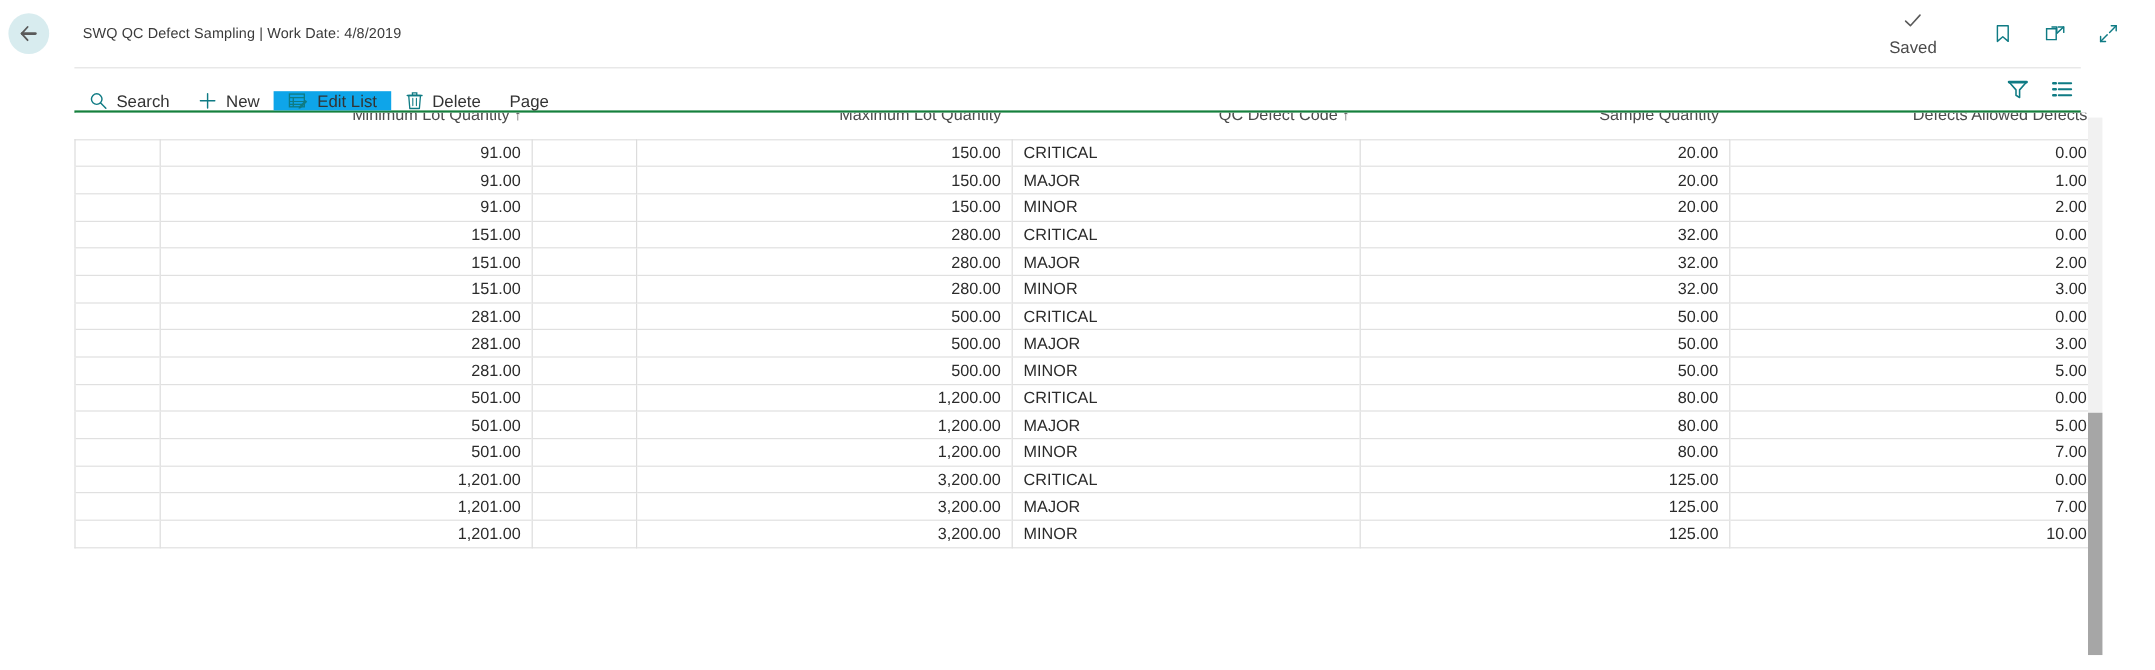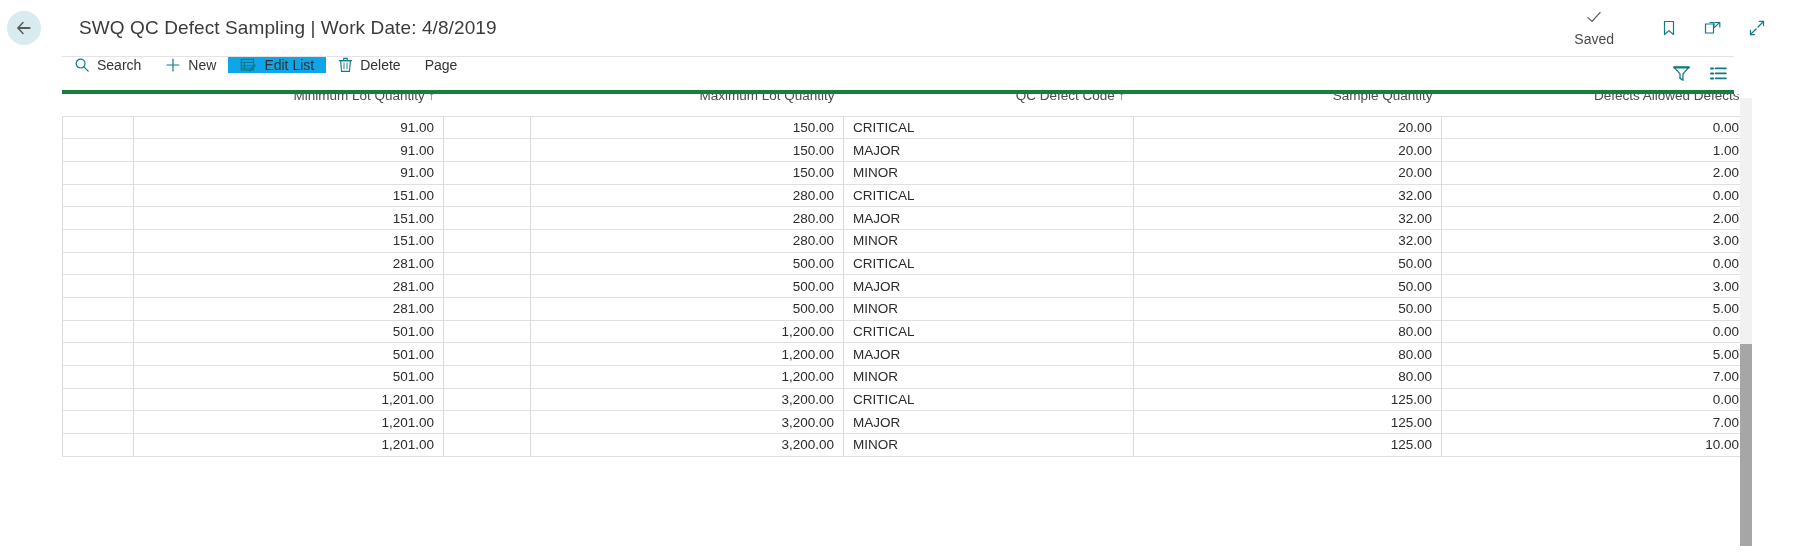--- a/index.html
+++ b/index.html
@@ -23,22 +23,22 @@
     width: 34px; height: 34px;
     margin-left: 7px;
     border-radius: 50%;
     background: #d8ecef;
     display: flex; align-items: center; justify-content: center;
     cursor: pointer;
     flex: 0 0 auto;
   }
   .back-btn svg { display:block; }
   .page-title {
-    margin-left: 38px;
-    font-size: 19px;
+    margin-left: 28px;
+    font-size: 12px;
     color: #3b3b3b;
     letter-spacing: .1px;
     white-space: nowrap;
   }
   .topbar-right {
     position: absolute;
     right: 22px;
     top: 0;
     height: 56px;
     display: flex;
@@ -59,24 +59,24 @@
     cursor: pointer;
     margin-left: 10px;
   }
   .icon-btn svg { display:block; }
 
   
   .toolbar-wrap {
     position: relative;
     margin: 0 62px 0 62px;
     border-top: 1px solid #e3e3e3;
-    border-bottom: 4px solid #15803d;
+    border-bottom: 2px solid #15803d;
     height: 38px;
     display: flex;
-    align-items: flex-start;
+    align-items: flex-end;
   }
   .tb-item {
     display: flex; align-items: center; gap: 7px;
     padding: 0 12px;
     font-size: 14px;
     color: #333333;
     cursor: pointer;
     white-space: nowrap;
   }
   .tb-item.active { background: #0ea5e9; }

